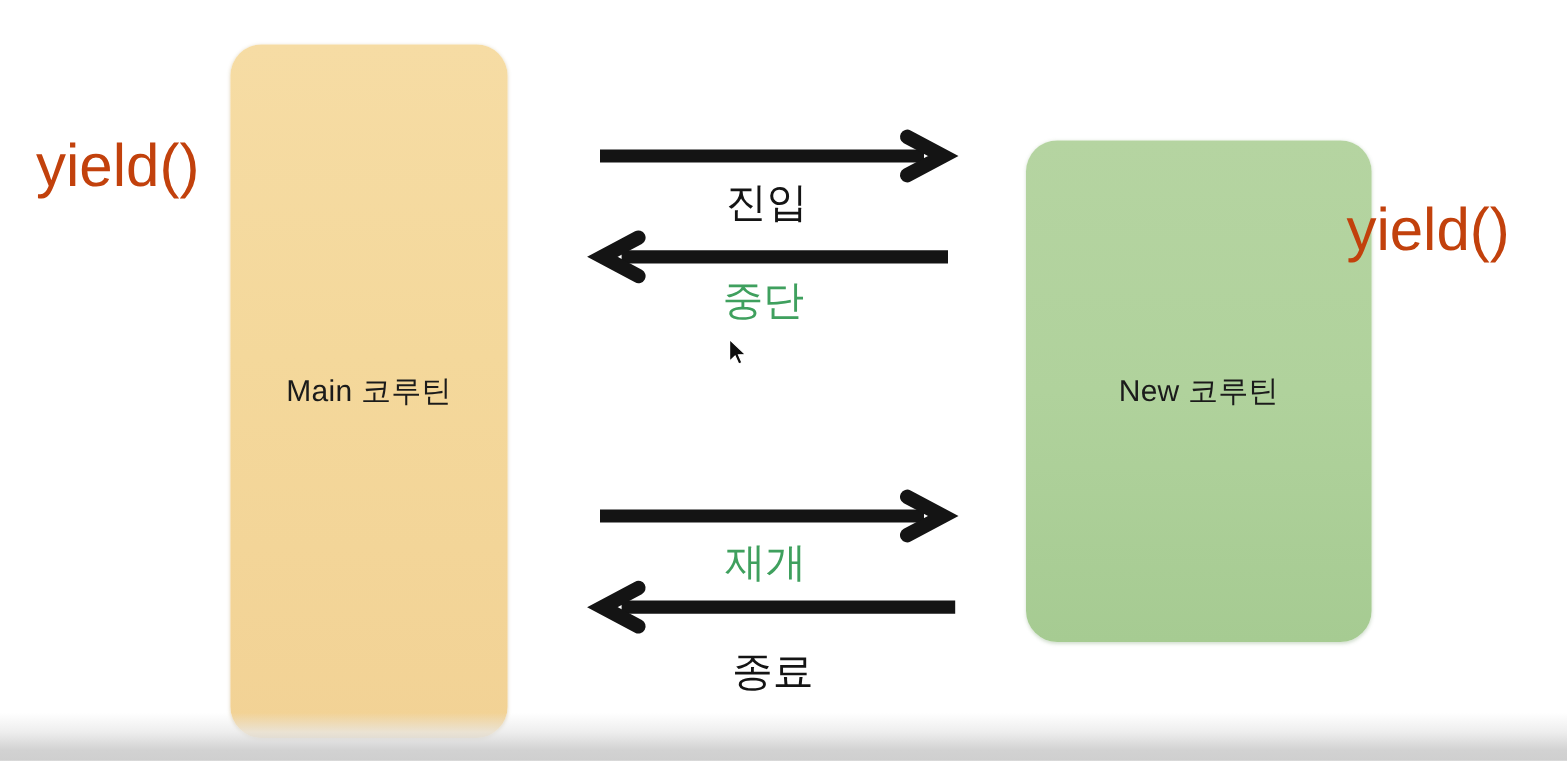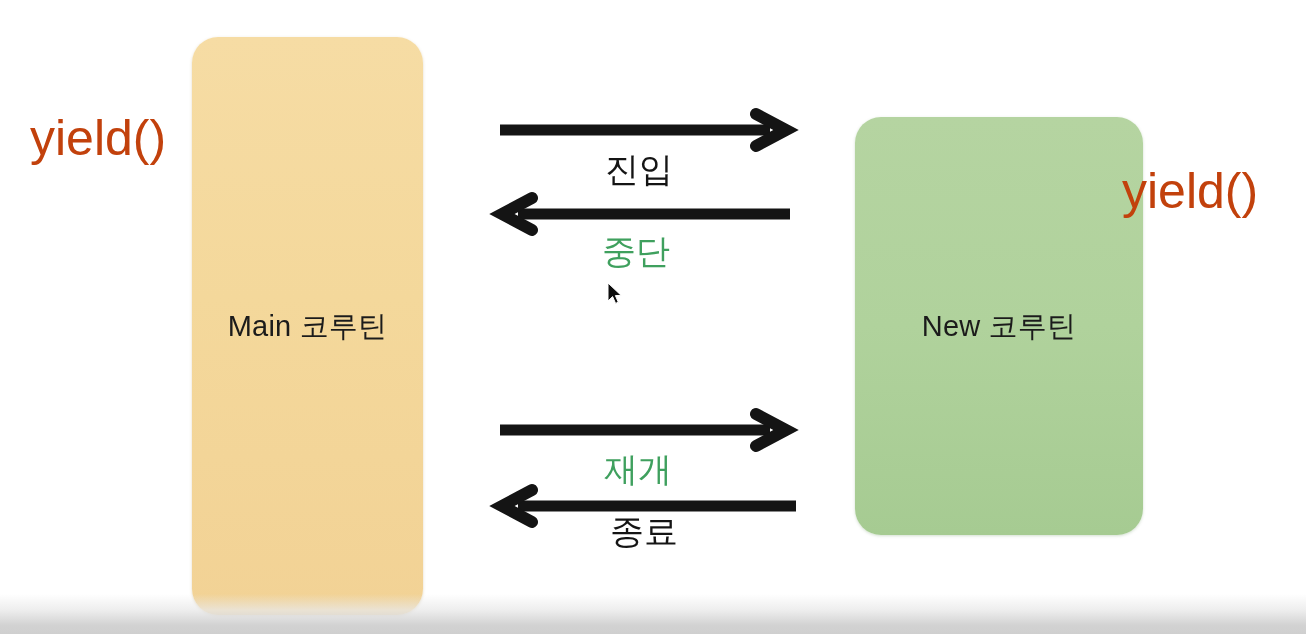--- a/index.html
+++ b/index.html
@@ -23,21 +23,21 @@
   
   .coroutine-box {
     position: absolute;
     display: flex;
     align-items: center;
     justify-content: center;
     border-radius: 26px;
     box-sizing: border-box;
   }
   .coroutine-box .box-label {
-    font-size: 29px;
+    font-size: 25px;
     color: #1b1b1b;
     letter-spacing: 0.2px;
     white-space: nowrap;
     line-height: 1;
   }
 
   #main-coroutine-box {
     left: 192px;
     top: 37px;
     width: 231px;
@@ -82,21 +82,21 @@
     white-space: nowrap;
     line-height: 1;
     text-align: center;
   }
   .caption-black { color: #141414; }
   .caption-green { color: #3fa05e; font-weight: 400; }
 
   #caption-enter   { left: 605px; top: 152px; }
   #caption-suspend { left: 602px; top: 234px; }
   #caption-resume  { left: 604px; top: 452px; text-align: center; }
-  #caption-finish  { left: 610px; top: 514px; }
+  #caption-finish  { left: 610px; top: 543px; }
 
   
   #mouse-cursor {
     position: absolute;
     left: 607px;
     top: 282px;
     width: 16px;
     height: 24px;
   }
 

